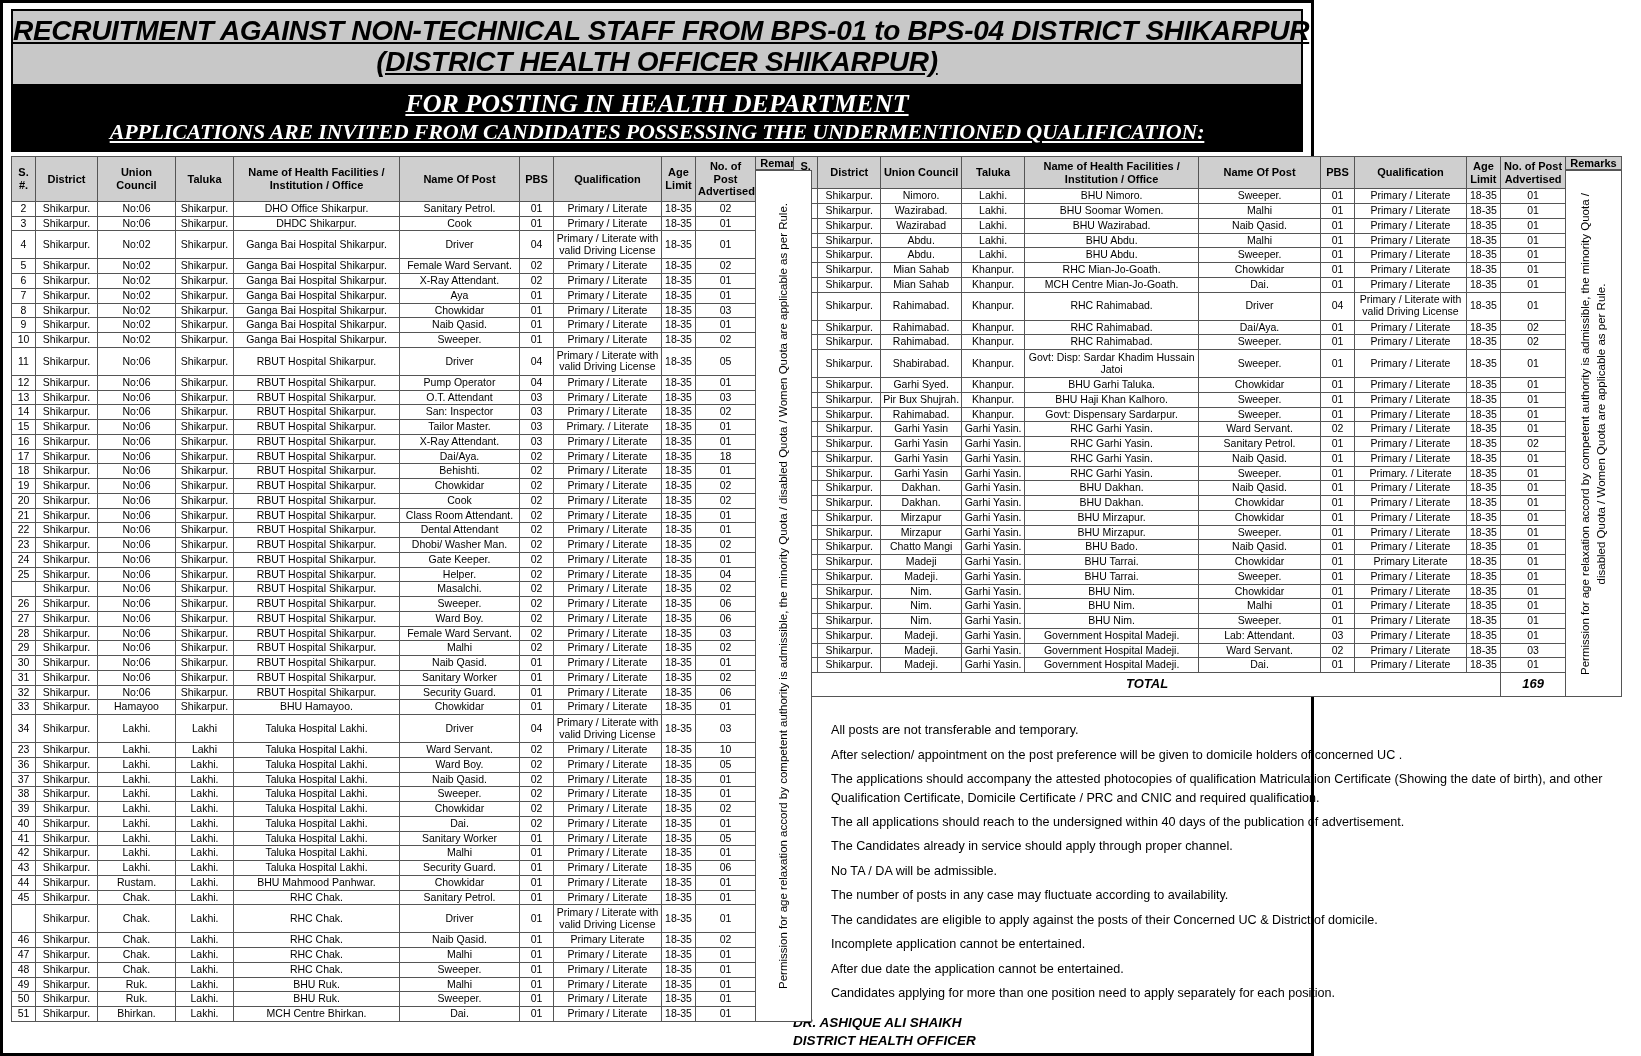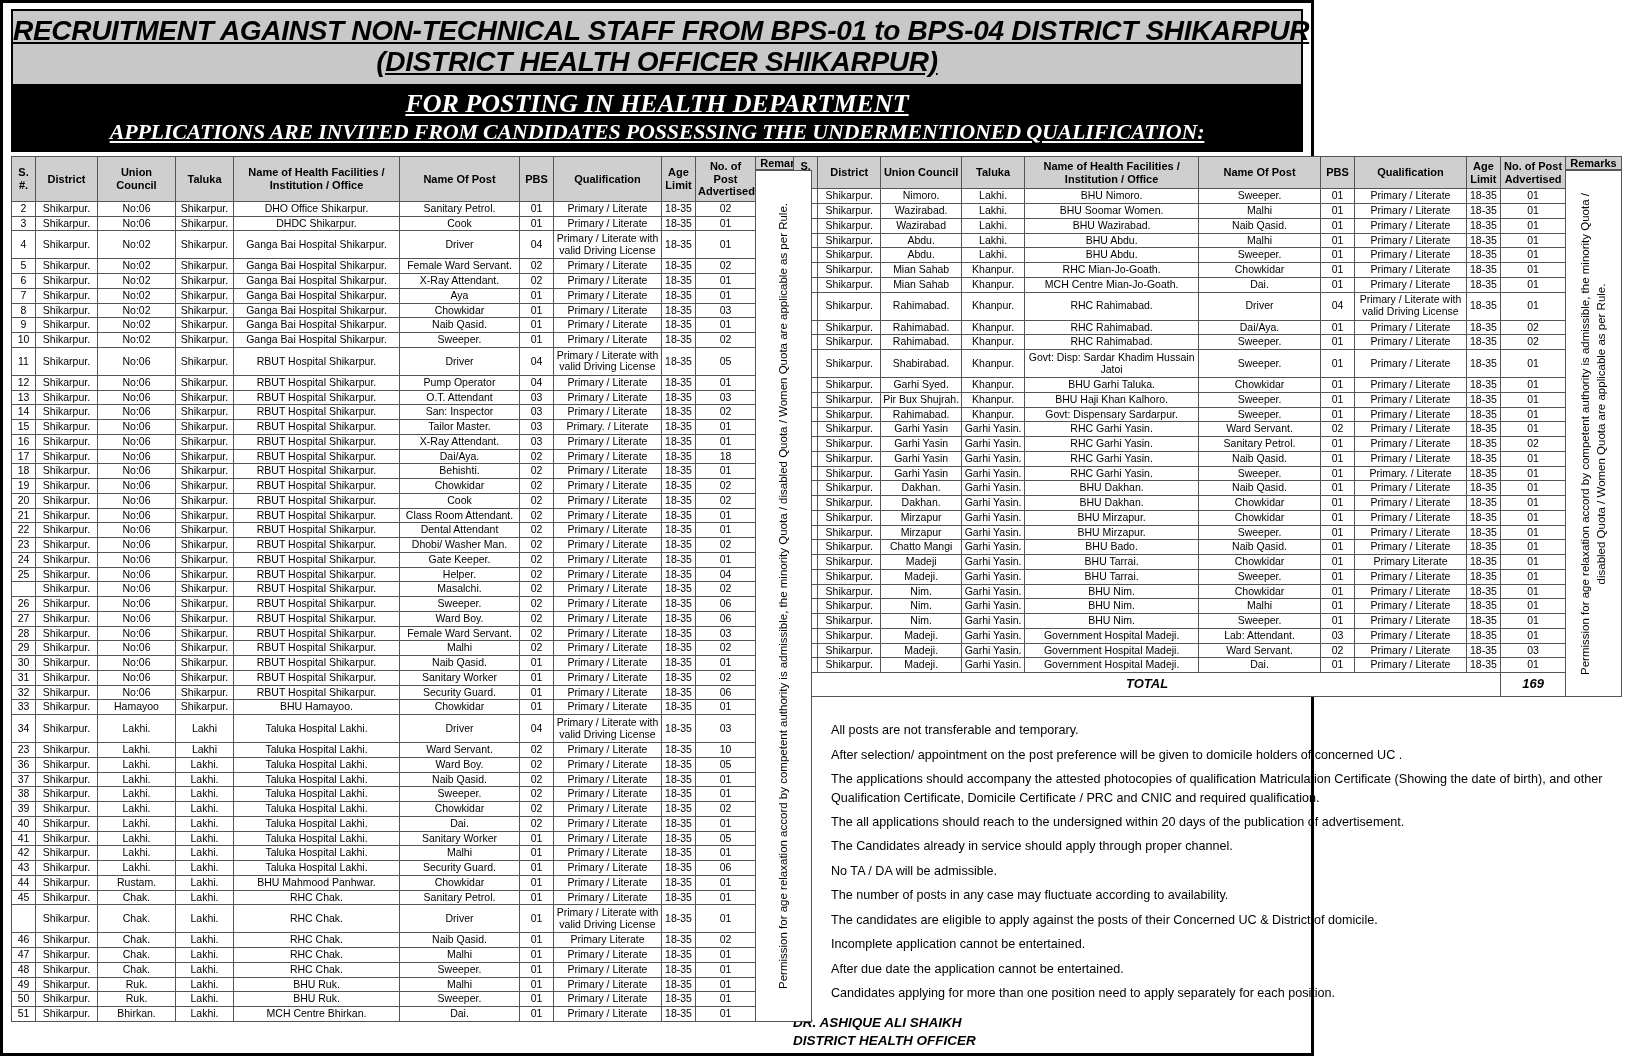--- a/index.html
+++ b/index.html
@@ -1268,21 +1268,21 @@
           <div class="note">
             <span class="bul">•</span>
             <span class="ntxt">After selection/ appointment on the post preference will be given to domicile holders of concerned UC .</span>
           </div>
           <div class="note">
             <span class="bul">•</span>
             <span class="ntxt">The applications should accompany the attested photocopies of qualification Matriculation Certificate (Showing the date of birth), and other Qualification Certificate, Domicile Certificate / PRC and CNIC and required qualification.</span>
           </div>
           <div class="note">
             <span class="bul">•</span>
-            <span class="ntxt">The all applications should reach to the undersigned within 20 days of the publication of advertisement.</span>
+            <span class="ntxt">The all applications should reach to the undersigned within 40 days of the publication of advertisement.</span>
           </div>
           <div class="note">
             <span class="bul">•</span>
             <span class="ntxt">The Candidates already in service should apply through proper channel.</span>
           </div>
           <div class="note">
             <span class="bul">•</span>
             <span class="ntxt">No TA / DA will be admissible.</span>
           </div>
           <div class="note">

